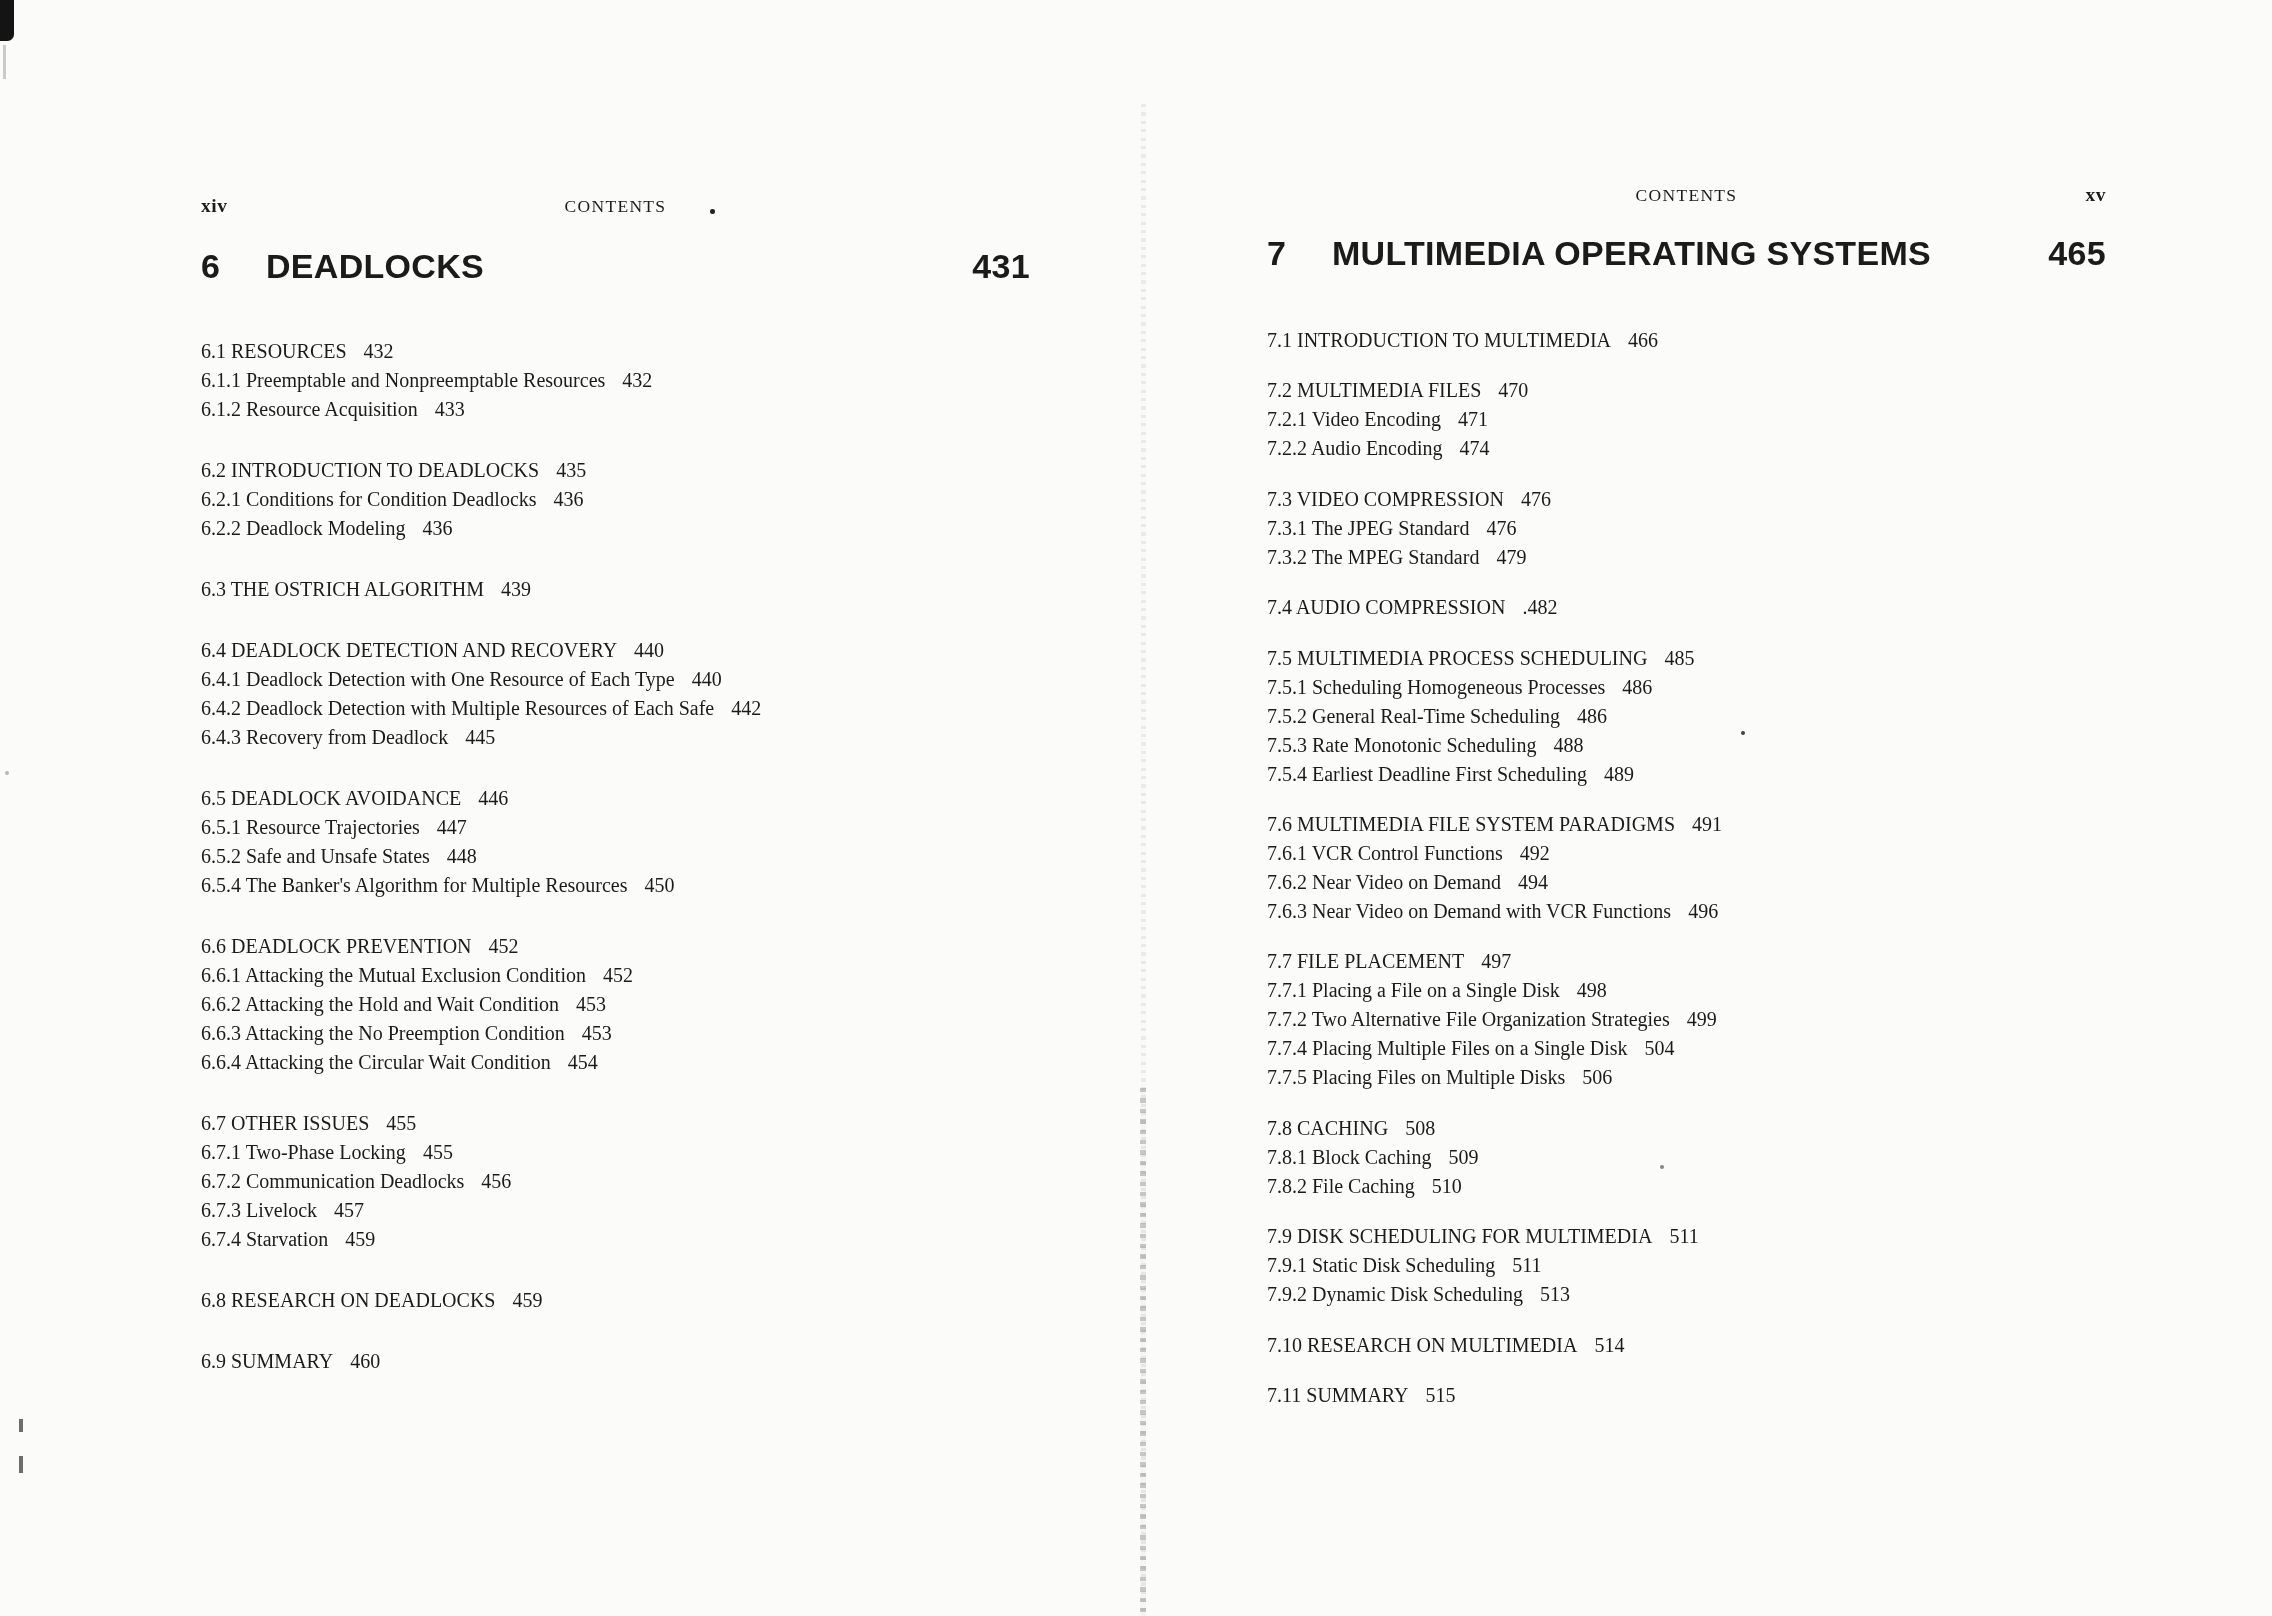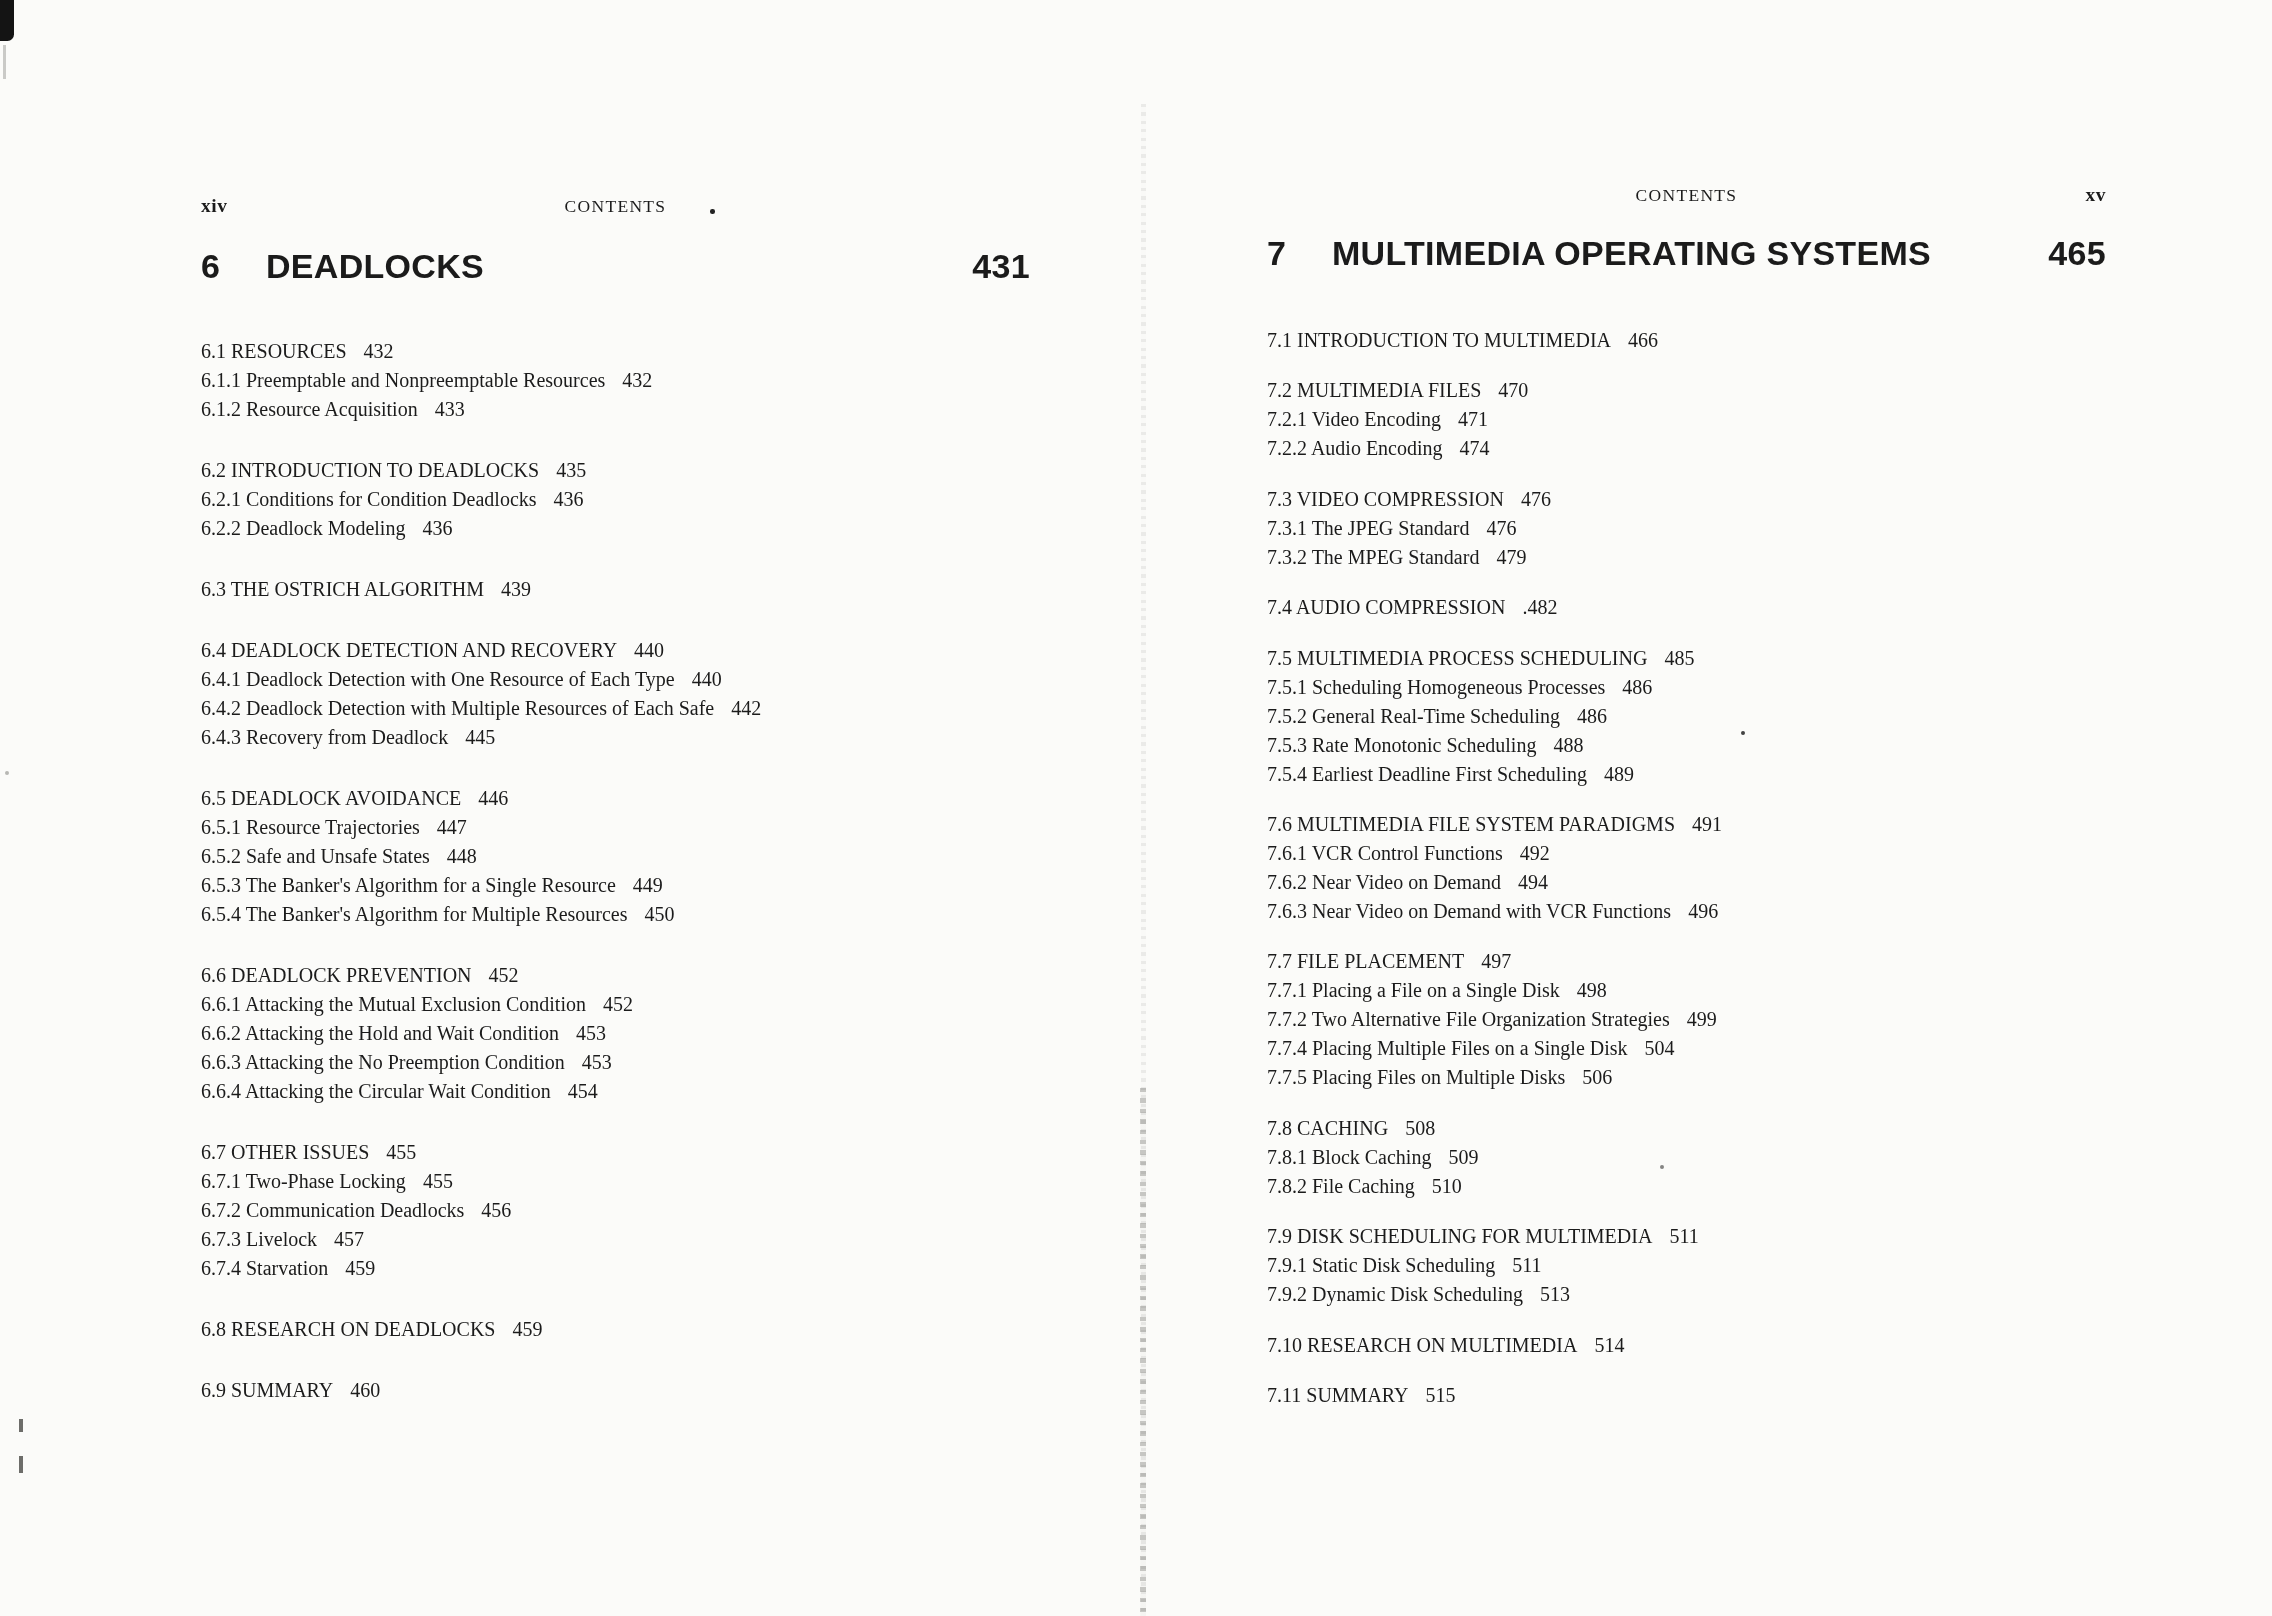--- a/index.html
+++ b/index.html
@@ -218,21 +218,20 @@
       <div class="toc-section">
         <div class="toc-entry"><span class="entry-text">6.4 DEADLOCK DETECTION AND RECOVERY</span><span class="entry-page">440</span></div>
         <div class="toc-entry"><span class="entry-text">6.4.1 Deadlock Detection with One Resource of Each Type</span><span class="entry-page">440</span></div>
         <div class="toc-entry"><span class="entry-text">6.4.2 Deadlock Detection with Multiple Resources of Each Safe</span><span class="entry-page">442</span></div>
         <div class="toc-entry"><span class="entry-text">6.4.3 Recovery from Deadlock</span><span class="entry-page">445</span></div>
       </div>
       <div class="toc-section">
         <div class="toc-entry"><span class="entry-text">6.5 DEADLOCK AVOIDANCE</span><span class="entry-page">446</span></div>
         <div class="toc-entry"><span class="entry-text">6.5.1 Resource Trajectories</span><span class="entry-page">447</span></div>
         <div class="toc-entry"><span class="entry-text">6.5.2 Safe and Unsafe States</span><span class="entry-page">448</span></div>
-        <div class="toc-entry"><span class="entry-text">6.5.3 The Banker's Algorithm for a Single Resource</span><span class="entry-page">449</span></div>
         <div class="toc-entry"><span class="entry-text">6.5.4 The Banker's Algorithm for Multiple Resources</span><span class="entry-page">450</span></div>
       </div>
       <div class="toc-section">
         <div class="toc-entry"><span class="entry-text">6.6 DEADLOCK PREVENTION</span><span class="entry-page">452</span></div>
         <div class="toc-entry"><span class="entry-text">6.6.1 Attacking the Mutual Exclusion Condition</span><span class="entry-page">452</span></div>
         <div class="toc-entry"><span class="entry-text">6.6.2 Attacking the Hold and Wait Condition</span><span class="entry-page">453</span></div>
         <div class="toc-entry"><span class="entry-text">6.6.3 Attacking the No Preemption Condition</span><span class="entry-page">453</span></div>
         <div class="toc-entry"><span class="entry-text">6.6.4 Attacking the Circular Wait Condition</span><span class="entry-page">454</span></div>
       </div>
       <div class="toc-section">

